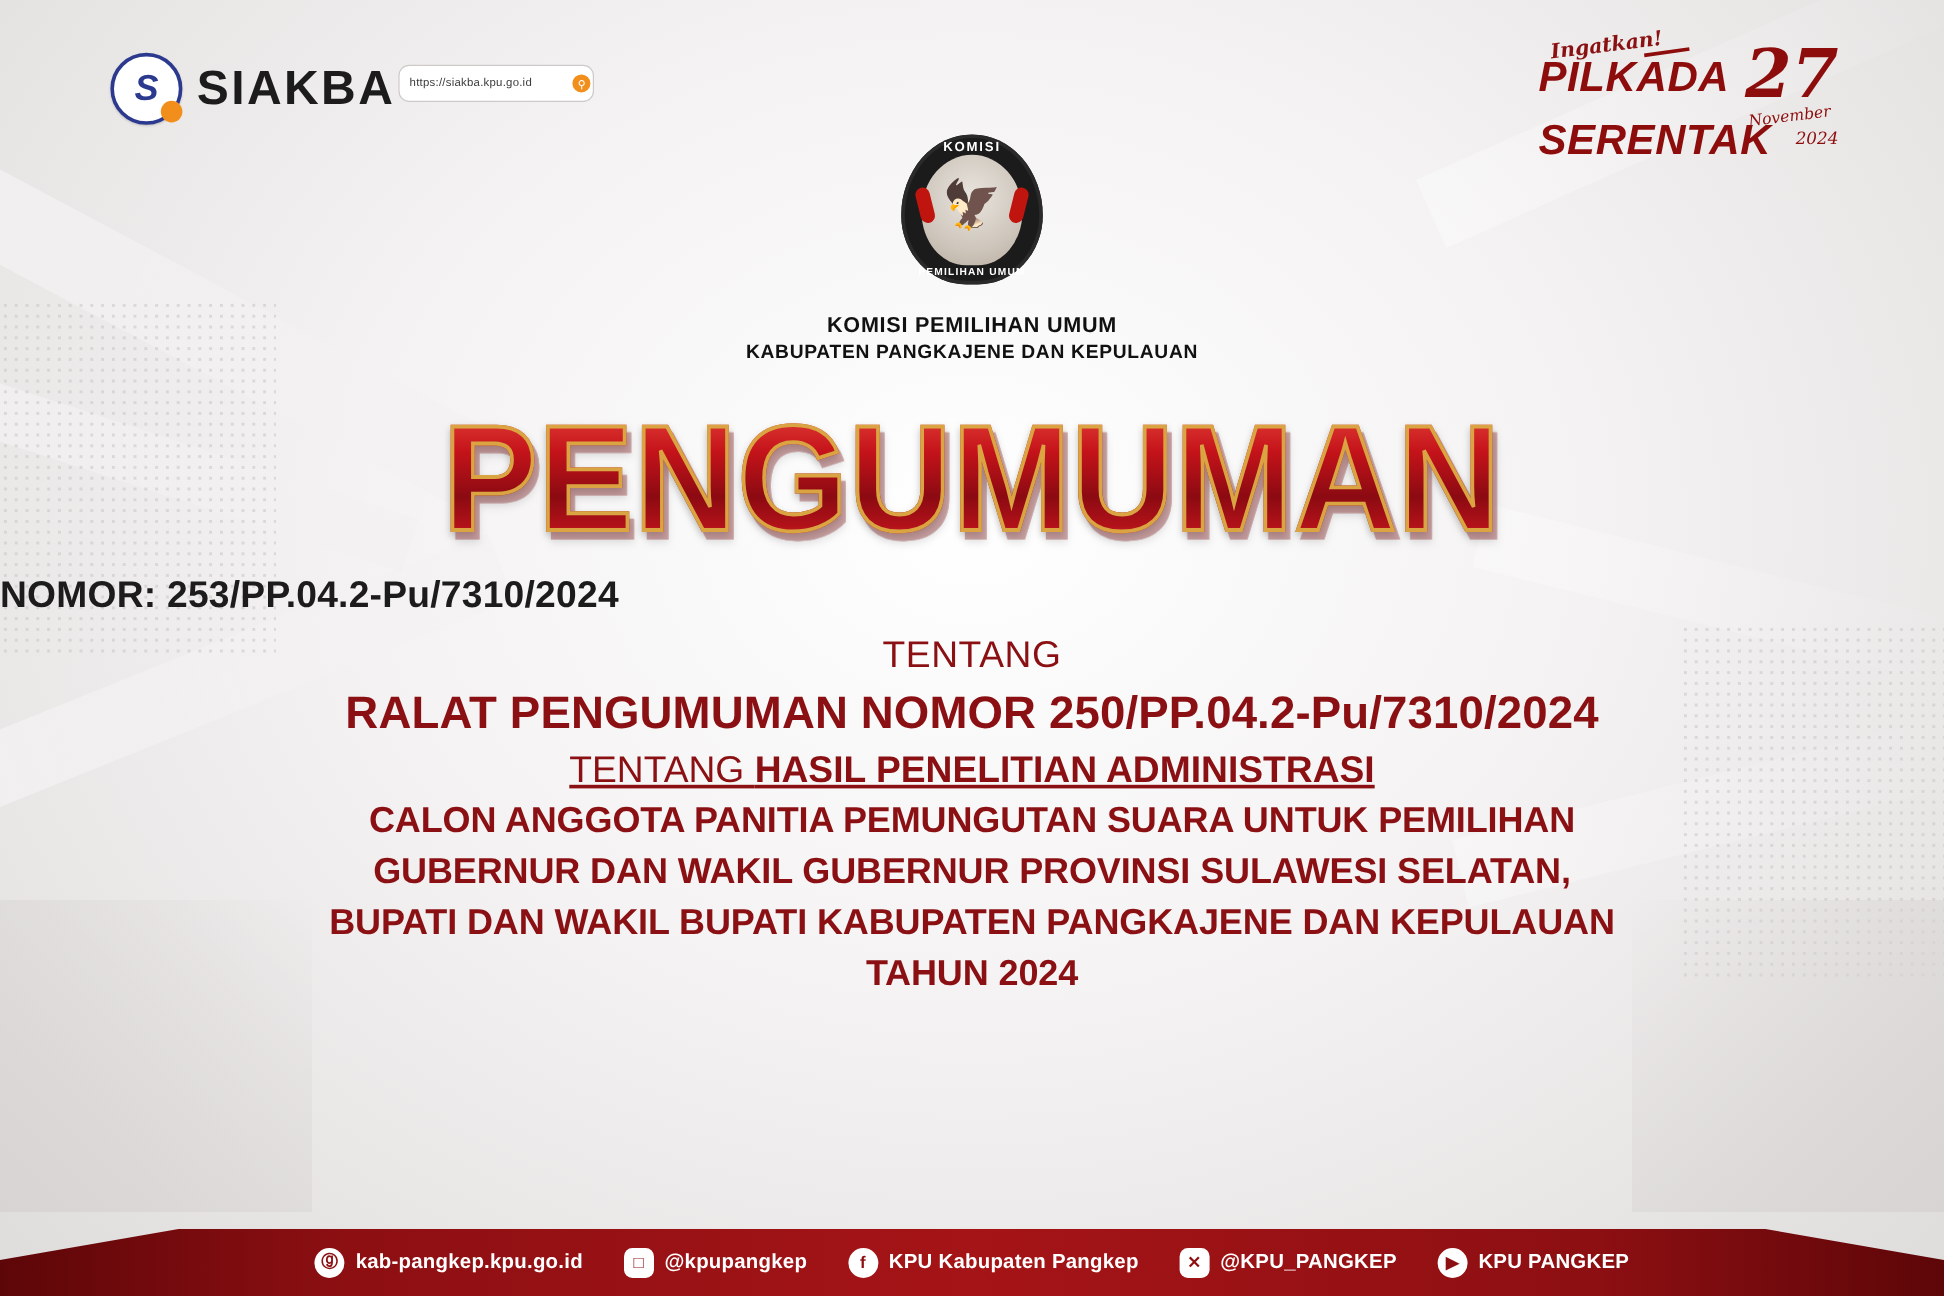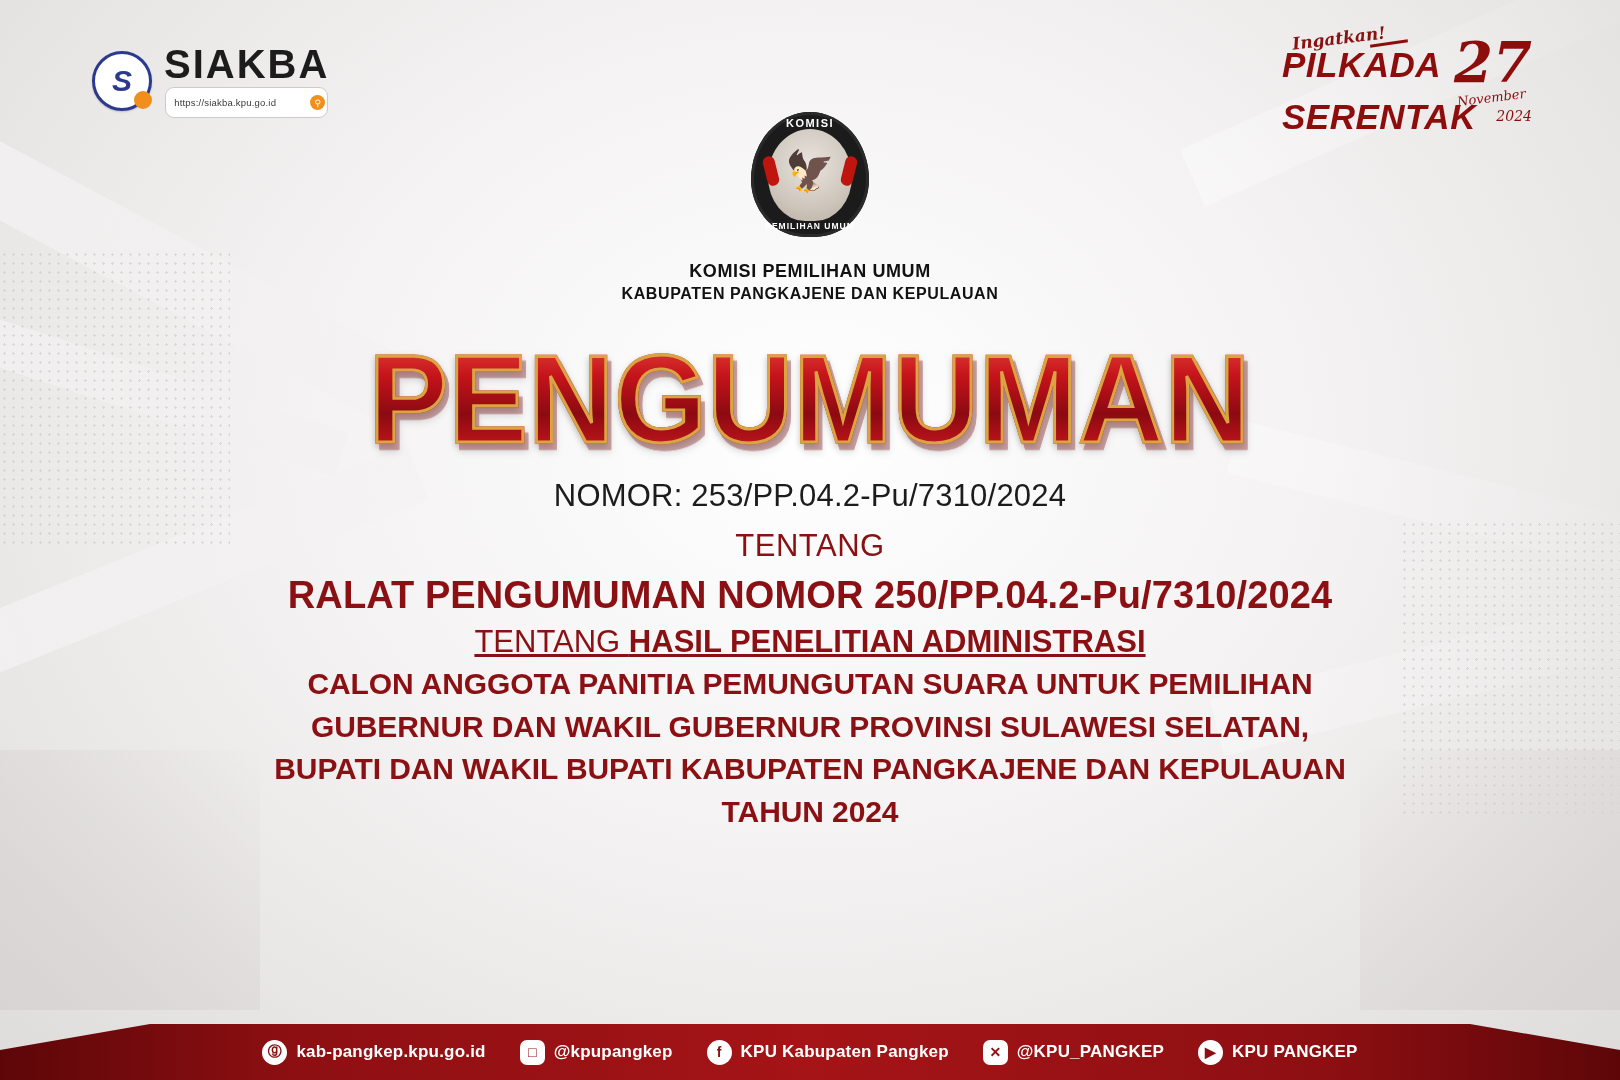--- a/index.html
+++ b/index.html
@@ -70,23 +70,21 @@
     position: absolute;
     right: -3px;
     bottom: -1px;
     width: 18px;
     height: 18px;
     border-radius: 50%;
     background: #f28f1c;
   }
   .siakba-text {
     display: flex;
-    flex-direction: column;
     gap: 3px;
-    align-items: center;
   }
   .siakba-title {
     font-size: 40px;
     font-weight: bold;
     letter-spacing: 2px;
     color: #1c1c1c;
     line-height: 1;
   }
   .siakba-url {
     display: flex;
@@ -299,23 +297,22 @@
     -webkit-text-stroke: 3px #d9a441;
     paint-order: stroke fill;
     filter: drop-shadow(4px 6px 0px rgba(120,10,12,.35)) drop-shadow(0 3px 3px rgba(0,0,0,.25));
     transform: scaleY(1.06);
   }
 
   .nomor {
     position: absolute;
     left: 0; right: 0;
     top: 478px;
-    text-align: center;
     font-size: 31px;
-    font-weight: normal;
+    font-weight: bold;
     color: #1c1c1c;
     letter-spacing: .2px;
   }
 
   
   .body-text {
     position: absolute;
     left: 110px;
     right: 110px;
     top: 528px;

